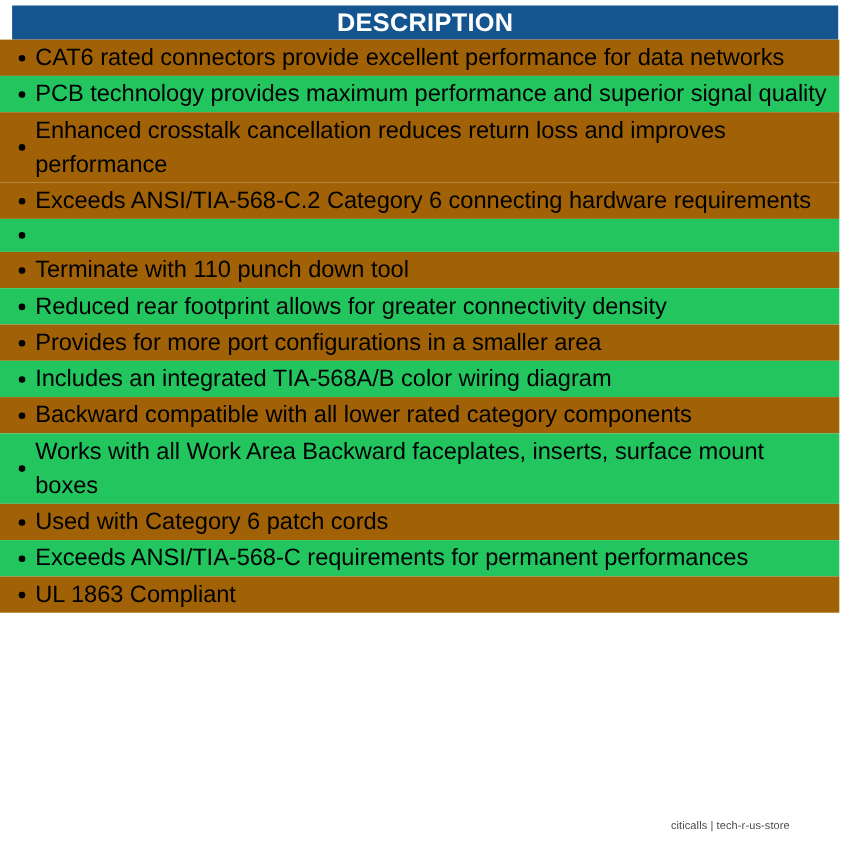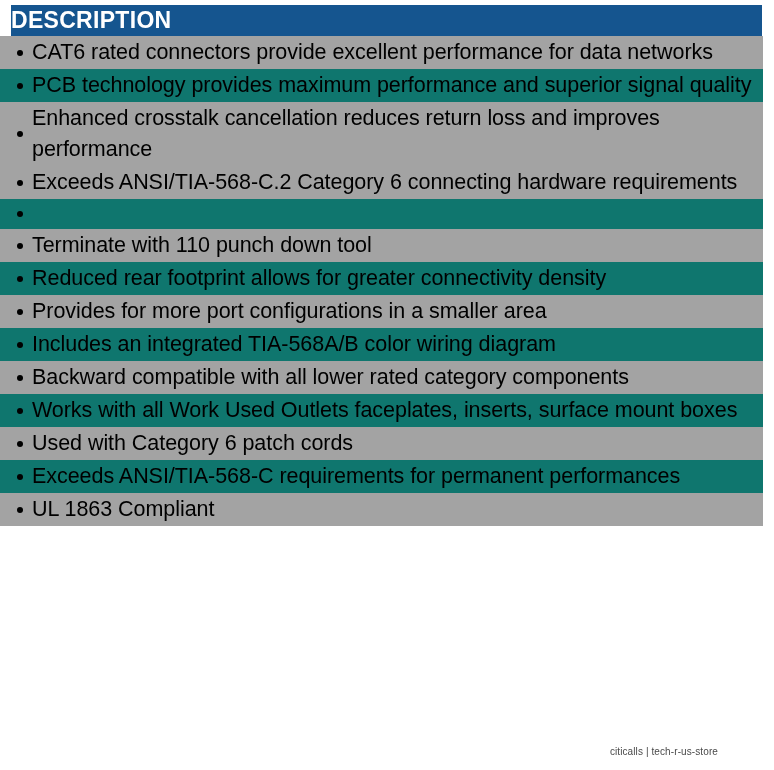--- a/index.html
+++ b/index.html
@@ -26,21 +26,21 @@
   
   .header-bar {
     position: absolute;
     left: 11px;
     top: 5px;
     width: 751px;
     height: 31px;
     background: #15558f;
     display: flex;
     align-items: center;
-    justify-content: flex-start;
+    justify-content: center;
     box-sizing: border-box;
   }
   .header-title {
     color: #ffffff;
     font-family: "Liberation Sans", sans-serif;
     font-weight: bold;
     font-size: 23px;
     letter-spacing: 0.3px;
     line-height: 1;
     white-space: nowrap;
@@ -55,27 +55,27 @@
     list-style: none;
     margin: 0;
     padding: 0;
   }
 
   .feature-item {
     position: relative;
     width: 763px;
     box-sizing: border-box;
     padding: 1px 10px 1px 32px;
-    background: #a3a3a3;
+    background: #a16207;
     display: flex;
     align-items: center;
     min-height: 30px;
   }
   .feature-item.band {
-    background: #0f766e;
+    background: #22c55e;
   }
 
   .bullet-marker {
     position: absolute;
     left: 17px;
     top: 50%;
     transform: translateY(-50%);
     width: 6px;
     height: 6px;
     border-radius: 50%;
@@ -150,21 +150,21 @@
       <li class="feature-item band">
         <span class="bullet-marker"></span>
         <span class="feature-text">Includes an integrated TIA-568A/B color wiring diagram</span>
       </li>
       <li class="feature-item">
         <span class="bullet-marker"></span>
         <span class="feature-text">Backward compatible with all lower rated category components</span>
       </li>
       <li class="feature-item band">
         <span class="bullet-marker"></span>
-        <span class="feature-text">Works with all Work Used Outlets faceplates, inserts, surface mount boxes</span>
+        <span class="feature-text">Works with all Work Area Backward faceplates, inserts, surface mount boxes</span>
       </li>
       <li class="feature-item">
         <span class="bullet-marker"></span>
         <span class="feature-text">Used with Category 6 patch cords</span>
       </li>
       <li class="feature-item band">
         <span class="bullet-marker"></span>
         <span class="feature-text">Exceeds ANSI/TIA-568-C requirements for permanent performances</span>
       </li>
       <li class="feature-item">

